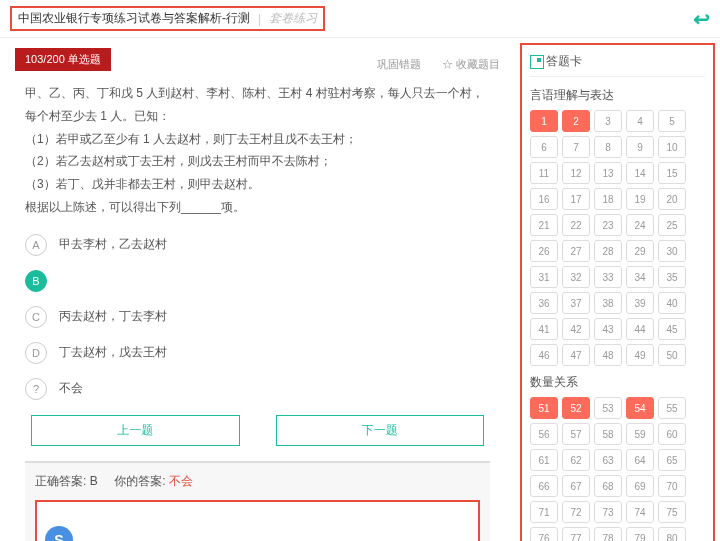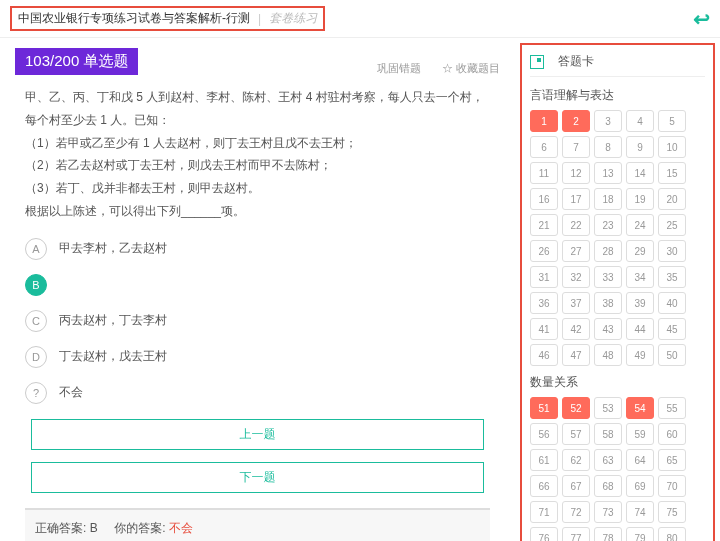--- a/index.html
+++ b/index.html
@@ -6,38 +6,38 @@
 body { font-family: "Microsoft YaHei", Arial, sans-serif; font-size: 12px; color: #333; background: #fff; width: 720px; }
 .header { display: flex; align-items: flex-end; padding: 6px 10px; border-bottom: 1px solid #eee; }
 .header-title-wrap { border: 2px solid #e74c3c; padding: 2px 6px; display: flex; align-items: center; }
 .header-title { font-size: 12px; color: #333; }
 .header-sep { color: #ccc; margin: 0 8px; }
 .header-sub { color: #bbb; font-size: 12px; font-style: italic; }
 .header-back { margin-left: auto; color: #1abc9c; font-size: 20px; font-weight: bold; }
 .main { display: flex; }
 .left { flex: 1; padding: 10px 15px; }
 .right { width: 195px; border: 2px solid #e74c3c; margin: 5px; padding: 8px; }
-.progress-bar { display: inline-block; background: #6d28d9; color: #fff; padding: 4px 10px; font-size: 15px; margin-bottom: 8px; }
+.progress-bar { display: inline-block; background: #b91c1c; color: #fff; padding: 4px 10px; font-size: 11px; margin-bottom: 8px; }
 .actions-row { display: flex; justify-content: flex-end; gap: 21px; margin-top: -22px; margin-bottom: 10px; color: #999; font-size: 11px; }
 .question-text { font-size: 12px; line-height: 1.9; color: #555; margin-bottom: 15px; padding: 0 10px; }
 .options { padding: 0 10px; }
 .option { display: flex; align-items: center; margin-bottom: 14px; cursor: pointer; }
 .option-letter { width: 22px; height: 22px; border: 1px solid #ccc; border-radius: 50%; display: flex; align-items: center; justify-content: center; margin-right: 12px; font-size: 11px; color: #999; }
 .option-letter.selected { background: #1abc9c; border-color: #1abc9c; color: #fff; }
 .option-text { font-size: 12px; color: #555; }
-.nav-btns { display: flex; gap: 12px; margin: 15px 16px; flex-direction: column; }
+.nav-btns { display: flex; gap: 36px; margin: 15px 16px; }
 .nav-btn { flex: 1; border: 1px solid #1abc9c; color: #1abc9c; background: #fff; padding: 6px; text-align: center; font-size: 12px; cursor: pointer; }
 .answer-box { background: #f7f7f7; margin: 10px; padding: 10px; border-top: 2px solid #ddd; }
 .answer-line { font-size: 12px; color: #555; margin-bottom: 10px; }
 .answer-line .wrong { color: #e74c3c; }
 .promo { border: 2px solid #e74c3c; padding: 8px; display: flex; align-items: center; gap: 10px; margin-bottom: 10px; background: #fff; }
 .promo-icon { width: 28px; height: 28px; background: #4a90e2; border-radius: 50%; display: flex; align-items: center; justify-content: center; color: #fff; font-weight: bold; font-size: 14px; }
 .promo-title { font-size: 10px; font-weight: bold; color: #333; margin-top: 32px; }
 .promo-sub { font-size: 10px; color: #999; }
-.card-header { display: flex; align-items: center; gap: 14px; font-size: 12px; color: #555; margin-bottom: 10px; border-bottom: 1px solid #eee; padding-bottom: 6px; }
+.card-header { display: flex; align-items: center; gap: 2px; font-size: 12px; color: #555; margin-bottom: 10px; border-bottom: 1px solid #eee; padding-bottom: 6px; }
 .card-icon { width: 14px; height: 14px; border: 1px solid #1abc9c; position: relative; }
 .card-icon::after { content: ""; position: absolute; right: 2px; top: 2px; width: 4px; height: 4px; background: #1abc9c; }
 .section-title { font-size: 12px; color: #555; margin: 8px 0 6px; }
 .grid { display: flex; flex-wrap: wrap; gap: 4px; }
 .cell { width: 28px; height: 22px; border: 1px solid #ddd; border-radius: 3px; display: flex; align-items: center; justify-content: center; font-size: 10px; color: #999; cursor: pointer; }
 .cell.active { background: #ff6b5b; border-color: #ff6b5b; color: #fff; }
 </style>
 </head>
 <body>
 

